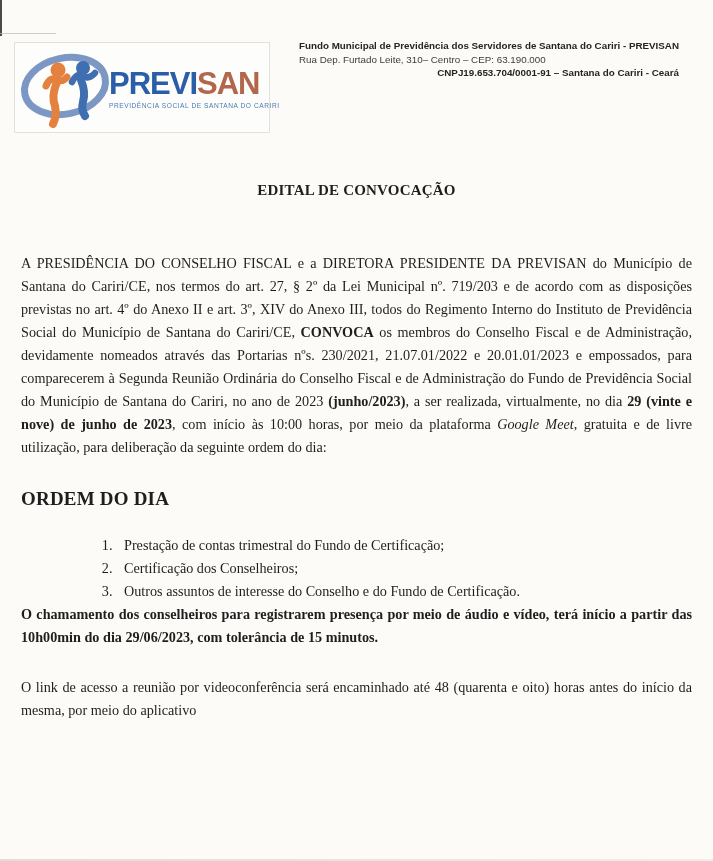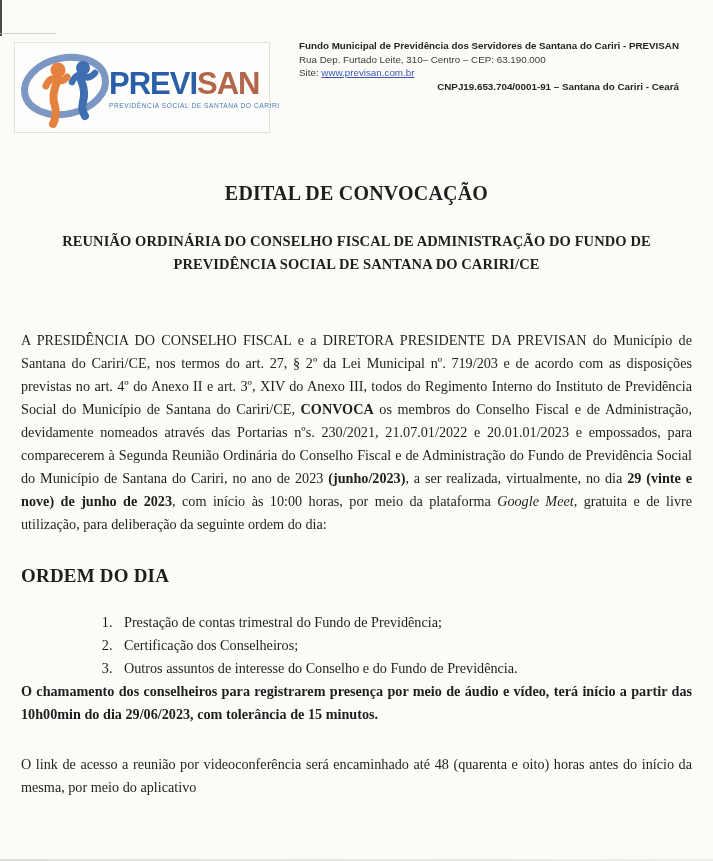--- a/index.html
+++ b/index.html
@@ -54,21 +54,21 @@
     margin-left:29px;margin-top:-3px;
     font-family:"Liberation Sans", sans-serif;
     font-size:9.8px;line-height:13.5px;color:#3c3c3c;
   }
   .org-line.bold{font-weight:bold;color:#252525;}
   .org-url{color:#3a57b5;text-decoration:underline;}
 
   
   .main{padding:0 21px;}
   .doc-title{
-    font-size:20px;font-weight:bold;text-align:center;
+    font-size:15px;font-weight:bold;text-align:center;
     margin:49px 0 0 0;letter-spacing:.2px;
   }
   .doc-subtitle{
     font-size:14.5px;font-weight:bold;text-align:center;
     margin:25px 40px 0 40px;line-height:23px;letter-spacing:.1px;
   }
   .body-p{
     font-size:14.2px;line-height:23px;text-align:justify;margin:0;
   }
   .p1{margin-top:53px;}
@@ -115,40 +115,38 @@
         <div class="wordmark">
           <span class="wm-blue">PREVI</span><span class="wm-red">SAN</span>
         </div>
         <div class="tagline">PREVIDÊNCIA SOCIAL DE SANTANA DO CARIRI</div>
       </div>
     </div>
 
     <div class="org-info">
       <div class="org-line bold">Fundo Municipal de Previdência dos Servidores de Santana do Cariri - PREVISAN</div>
       <div class="org-line">Rua Dep. Furtado Leite, 310– Centro – CEP: 63.190.000</div>
-      <div class="org-line"><span>Site: </span><span class="org-url">www.previsan.com.br</span></div>
       <div class="org-line bold">CNPJ19.653.704/0001-91 – Santana do Cariri - Ceará</div>
     </div>
 
   </header>
 
   <main class="main">
 
     <h1 class="doc-title">EDITAL DE CONVOCAÇÃO</h1>
 
-    <h2 class="doc-subtitle">REUNIÃO ORDINÁRIA DO CONSELHO FISCAL DE ADMINISTRAÇÃO DO FUNDO DE PREVIDÊNCIA SOCIAL DE SANTANA DO CARIRI/CE</h2>
 
     <p class="body-p p1"><span>A PRESIDÊNCIA DO CONSELHO FISCAL e a DIRETORA PRESIDENTE DA PREVISAN do Município de Santana do Cariri/CE, nos termos do art. 27, § 2º da Lei Municipal nº. 719/203 e de acordo com as disposições previstas no art. 4º do Anexo II e art. 3º, XIV do Anexo III, todos do Regimento Interno do Instituto de Previdência Social do Município de Santana do Cariri/CE, </span><span class="bold">CONVOCA</span><span> os membros do Conselho Fiscal e de Administração, devidamente nomeados através das Portarias nºs. 230/2021, 21.07.01/2022 e 20.01.01/2023 e empossados, para comparecerem à Segunda Reunião Ordinária do Conselho Fiscal e de Administração do Fundo de Previdência Social do Município de Santana do Cariri, no ano de 2023 </span><span class="bold">(junho/2023)</span><span>, a ser realizada, virtualmente, no dia </span><span class="bold">29 (vinte e nove) de junho de 2023</span><span>, com início às 10:00 horas, por meio da plataforma </span><span class="italic">Google Meet</span><span>, gratuita e de livre utilização, para deliberação da seguinte ordem do dia:</span></p>
 
     <h3 class="ordem-heading">ORDEM DO DIA</h3>
 
     <ol class="ordem-list">
-      <li>Prestação de contas trimestral do Fundo de Previdência;</li>
+      <li>Prestação de contas trimestral do Fundo de Certificação;</li>
       <li>Certificação dos Conselheiros;</li>
-      <li>Outros assuntos de interesse do Conselho e do Fundo de Previdência.</li>
+      <li>Outros assuntos de interesse do Conselho e do Fundo de Certificação.</li>
     </ol>
 
     <p class="body-p p2">O chamamento dos conselheiros para registrarem presença por meio de áudio e vídeo, terá início a partir das 10h00min do dia 29/06/2023, com tolerância de 15 minutos.</p>
 
 
     <p class="body-p p4"><span>O link de acesso a reunião por videoconferência será encaminhado até 48 (quarenta e oito) horas antes do início da mesma, por meio do aplicativo </span></p>
 
   </main>
 
 </div>

